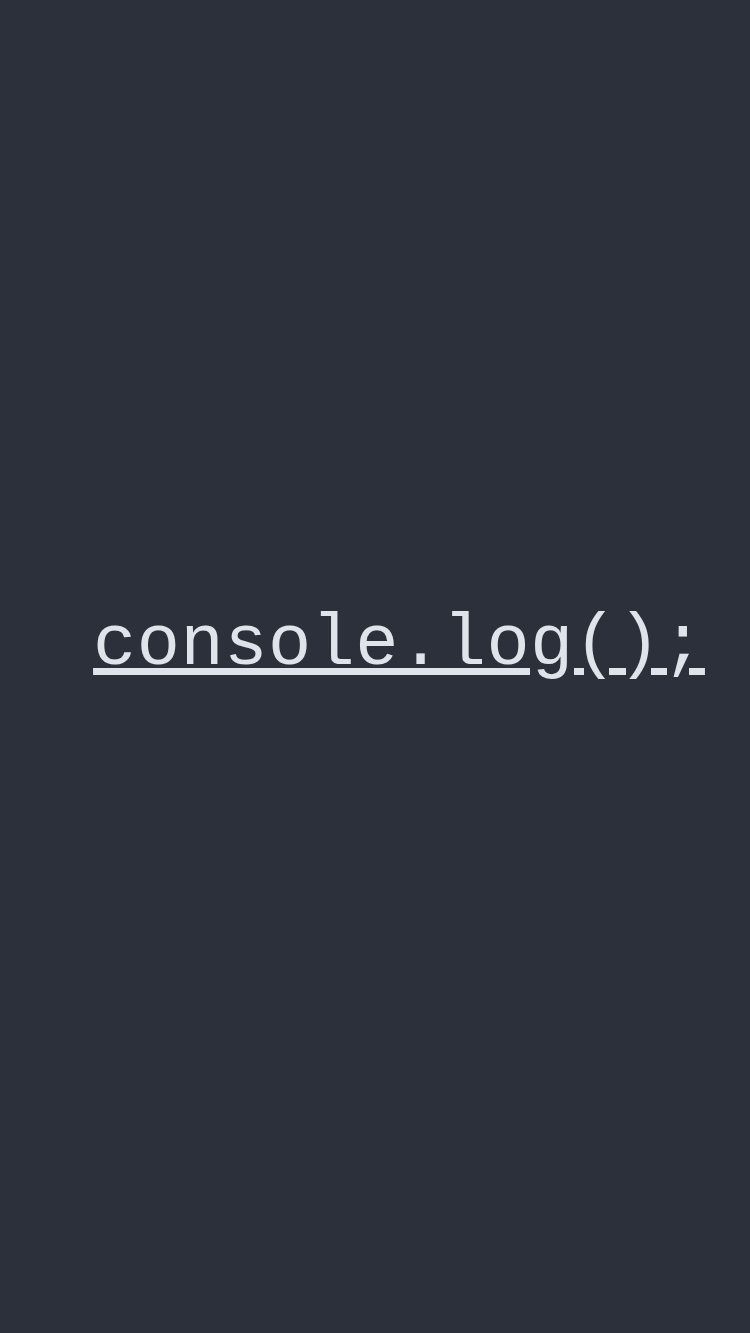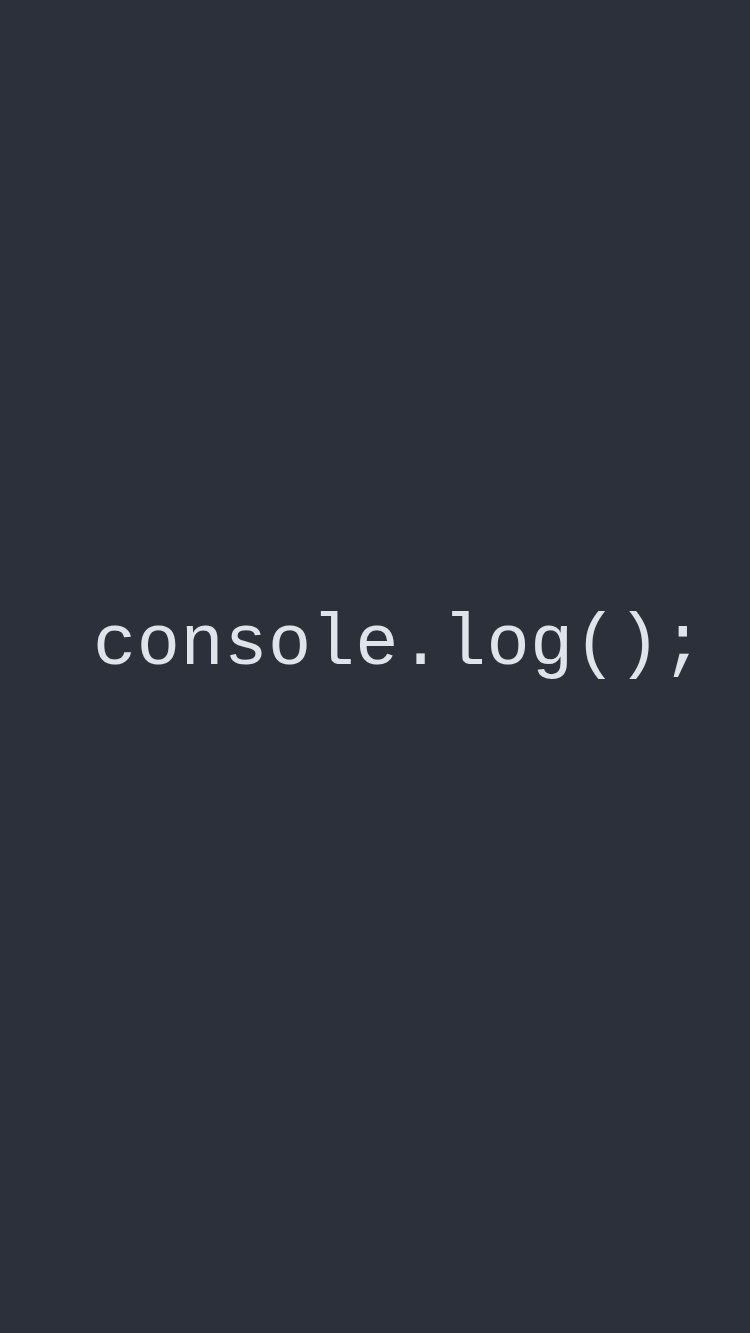--- a/index.html
+++ b/index.html
@@ -1,18 +1,19 @@
 <!DOCTYPE html>
 <html><head>
   <meta charset="utf-8">
   <style>
     * {
       margin: 12px;
       padding: 0;
       box-sizing: border-box;
+      text-decoration: underline;
     }
     html, body {
       width: 750px;
       height: 1333px;
       overflow: hidden;
     }
     body {
       background-color: #2b303b;
       display: flex;
       align-items: center;

